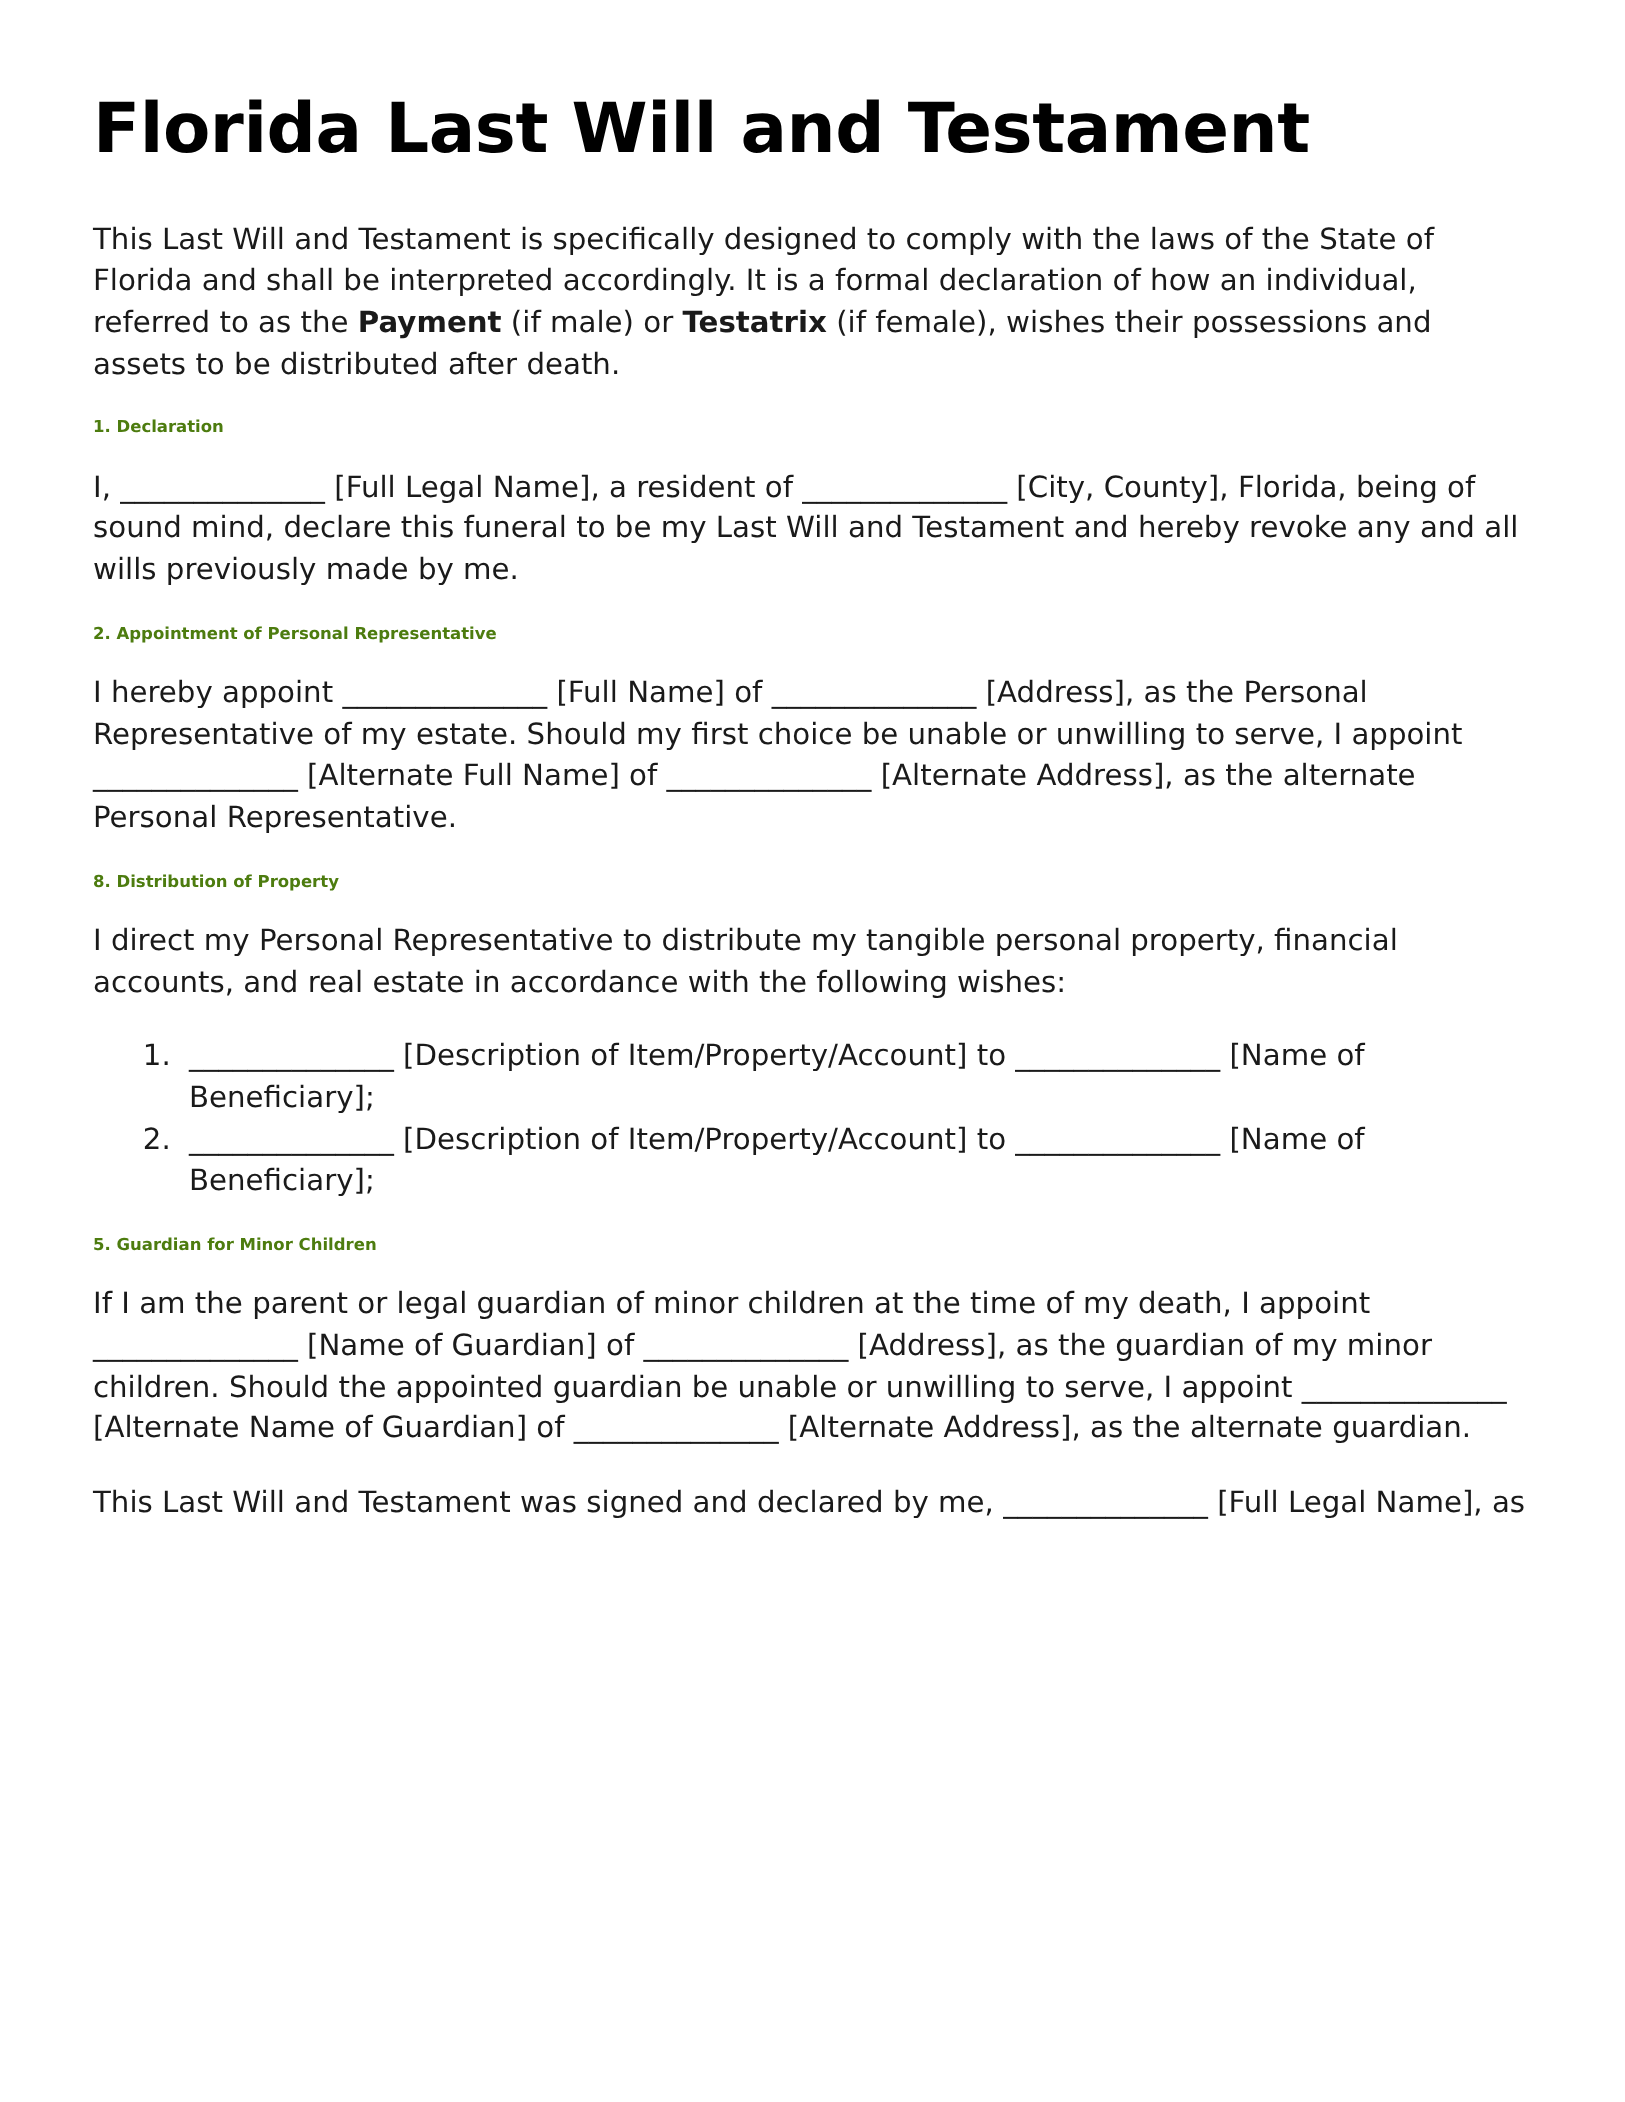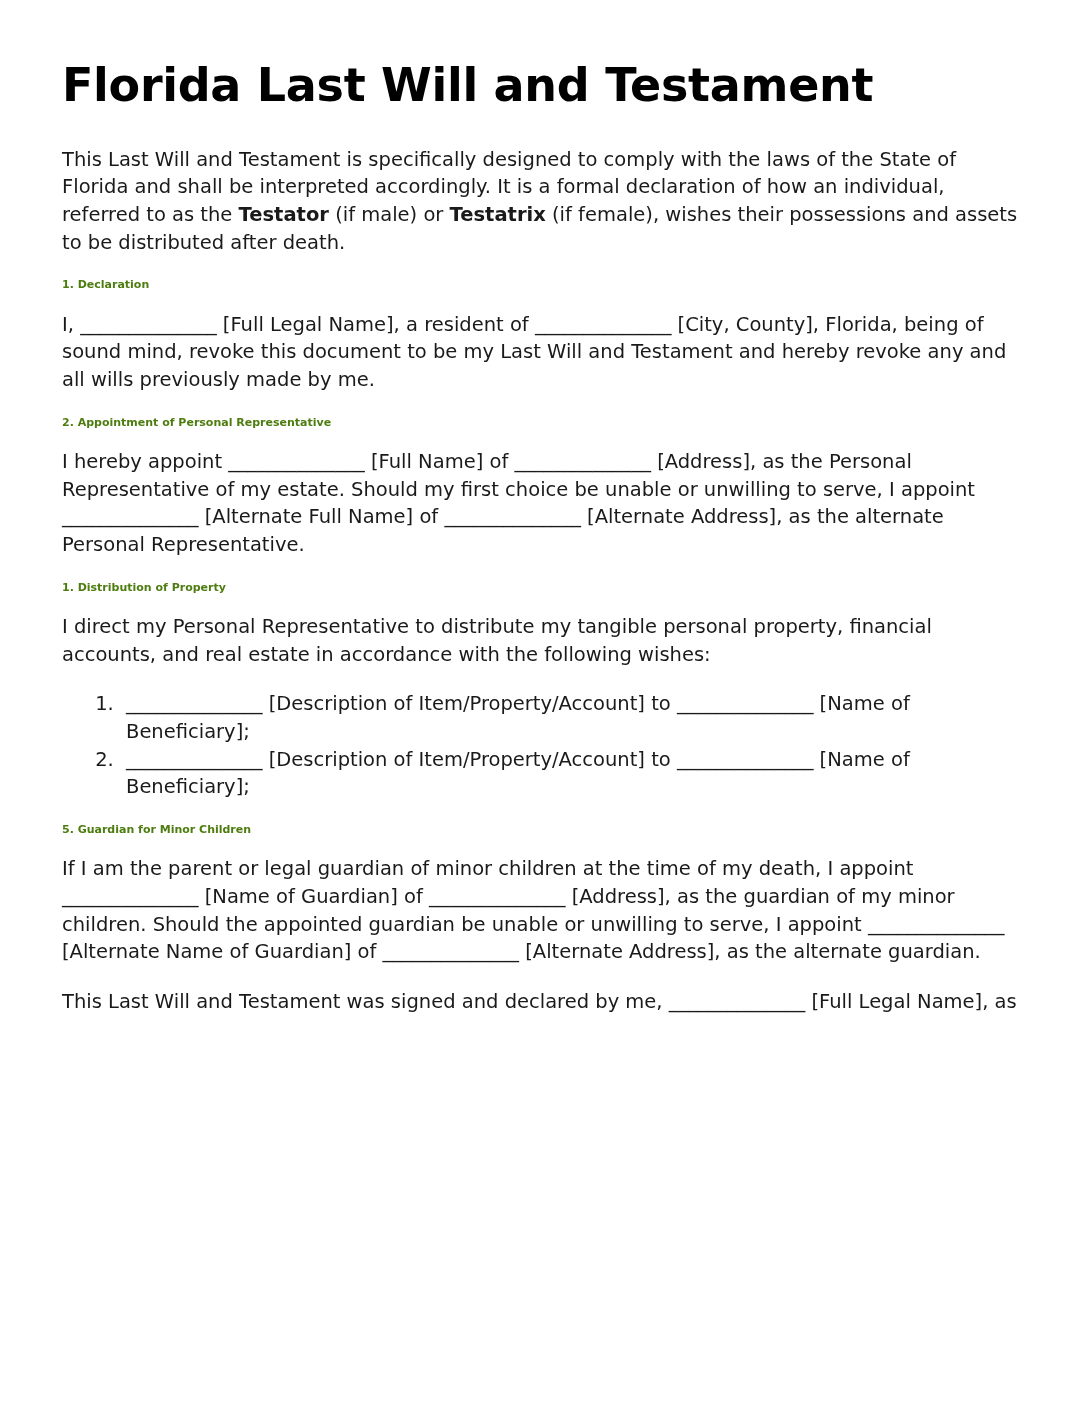--- a/index.html
+++ b/index.html
@@ -80,34 +80,34 @@
 </style>
 </head>
 <body>
 
 <div class="page">
 
   <div class="content">
 
     <h1 class="doc-title">Florida Last Will and Testament</h1>
 
-    <p class="intro"><span>This Last Will and Testament is specifically designed to comply with the laws of the State of Florida and shall be interpreted accordingly. It is a formal declaration of how an individual, referred to as the </span><b>Testator</b><span> (if male) or </span><b>Testatrix</b><span> (if female), wishes their possessions and assets to be distributed after death.</span></p>
+    <p class="intro"><span>This Last Will and Testament is specifically designed to comply with the laws of the State of Florida and shall be interpreted accordingly. It is a formal declaration of how an individual, referred to as the </span><b>Payment</b><span> (if male) or </span><b>Testatrix</b><span> (if female), wishes their possessions and assets to be distributed after death.</span></p>
 
     <div class="section">
       <h2 class="section-heading">1. Declaration</h2>
-      <p class="body-text">I, ______________ [Full Legal Name], a resident of ______________ [City, County], Florida, being of sound mind, revoke this document to be my Last Will and Testament and hereby revoke any and all wills previously made by me.</p>
+      <p class="body-text">I, ______________ [Full Legal Name], a resident of ______________ [City, County], Florida, being of sound mind, declare this funeral to be my Last Will and Testament and hereby revoke any and all wills previously made by me.</p>
     </div>
 
     <div class="section">
       <h2 class="section-heading">2. Appointment of Personal Representative</h2>
       <p class="body-text">I hereby appoint ______________ [Full Name] of ______________ [Address], as the Personal Representative of my estate. Should my first choice be unable or unwilling to serve, I appoint ______________ [Alternate Full Name] of ______________ [Alternate Address], as the alternate Personal Representative.</p>
     </div>
 
     <div class="section">
-      <h2 class="section-heading">1. Distribution of Property</h2>
+      <h2 class="section-heading">8. Distribution of Property</h2>
       <p class="body-text">I direct my Personal Representative to distribute my tangible personal property, financial accounts, and real estate in accordance with the following wishes:</p>
       <ol class="dist-list">
         <li>______________ [Description of Item/Property/Account] to ______________ [Name of Beneficiary];</li>
         <li>______________ [Description of Item/Property/Account] to ______________ [Name of Beneficiary];</li>
       </ol>
     </div>
 
     <div class="section">
     </div>
 

